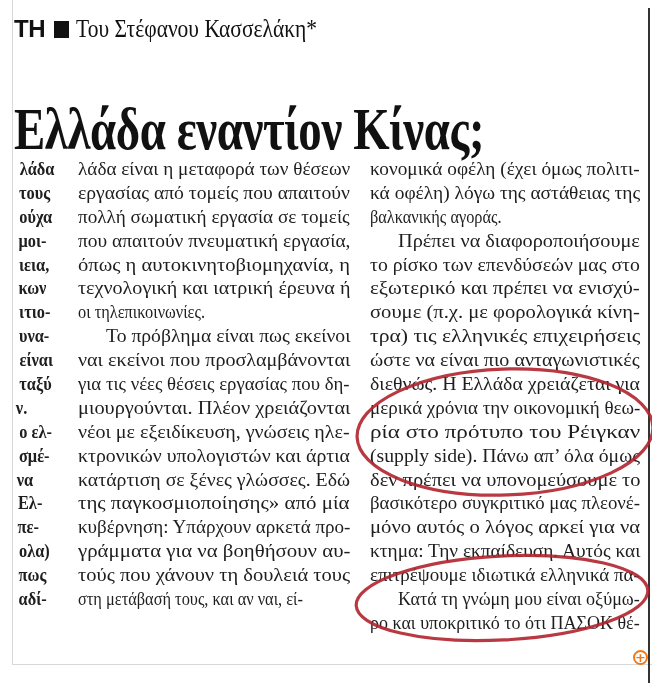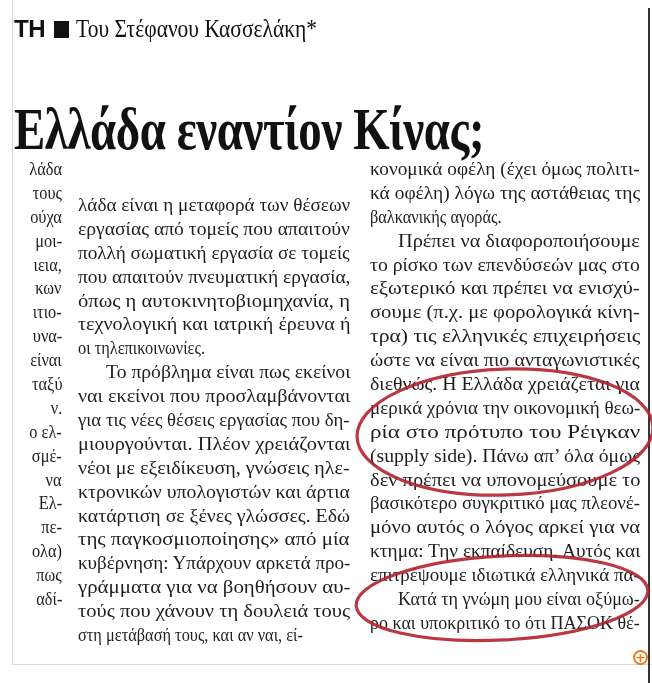--- a/index.html
+++ b/index.html
@@ -13,23 +13,23 @@
   .byline .section { font-family: "Liberation Sans", "DejaVu Sans", sans-serif; font-weight: bold; font-size: 24px; letter-spacing: -0.5px; color: #111; }
   .byline .square { display: inline-block; width: 15px; height: 17px; background: #111; margin: 0 7px 0 9px; }
   .byline .author { font-size: 25px; color: #111; transform: scaleX(0.86); transform-origin: left center; display: inline-block; }
 
   .headline { position: absolute; left: 14px; top: 53px; font-size: 60px; font-weight: bold; line-height: 72px; color: #111; white-space: nowrap; transform: scaleX(0.78); transform-origin: left top; letter-spacing: -0.5px; }
 
   .col { position: absolute; top: 157px; font-size: 19px; line-height: 23.9px; color: #1e1e1e; }
   .col .ln { display: block; white-space: nowrap; height: 23.9px; overflow: visible; }
   .col .ln > span { display: inline-block; transform-origin: left top; }
   .col-1 { left: 14px; width: 48px; overflow: hidden; }
-  .col-1 .ln { text-align: right; }
+  .col-1 .ln { text-align: left; font-weight: bold; }
   .col-1 .ln > span { transform-origin: right top; }
-  .col-2 { left: 78px; width: 272px; margin-top: 36px; }
+  .col-2 { left: 78px; width: 272px; }
   .col-3 { left: 370px; width: 270px; }
   .justify > span { width: 100%; }
   .indent { padding-left: 28px; }
 
   .annotations { position: absolute; left: 0; top: 0; width: 652px; height: 683px; pointer-events: none; }
 
   .expand-button { position: absolute; left: 633px; top: 650px; width: 15px; height: 15px; border-radius: 50%; background: #ffffff; border: 2px solid #f07a1a; box-sizing: border-box; display: flex; align-items: center; justify-content: center; pointer-events: auto; cursor: pointer; }
   .expand-button .plus { color: #f07a1a; font-family: "DejaVu Sans", sans-serif; font-weight: bold; font-size: 13px; line-height: 11px; }
 </style>
 </head>

